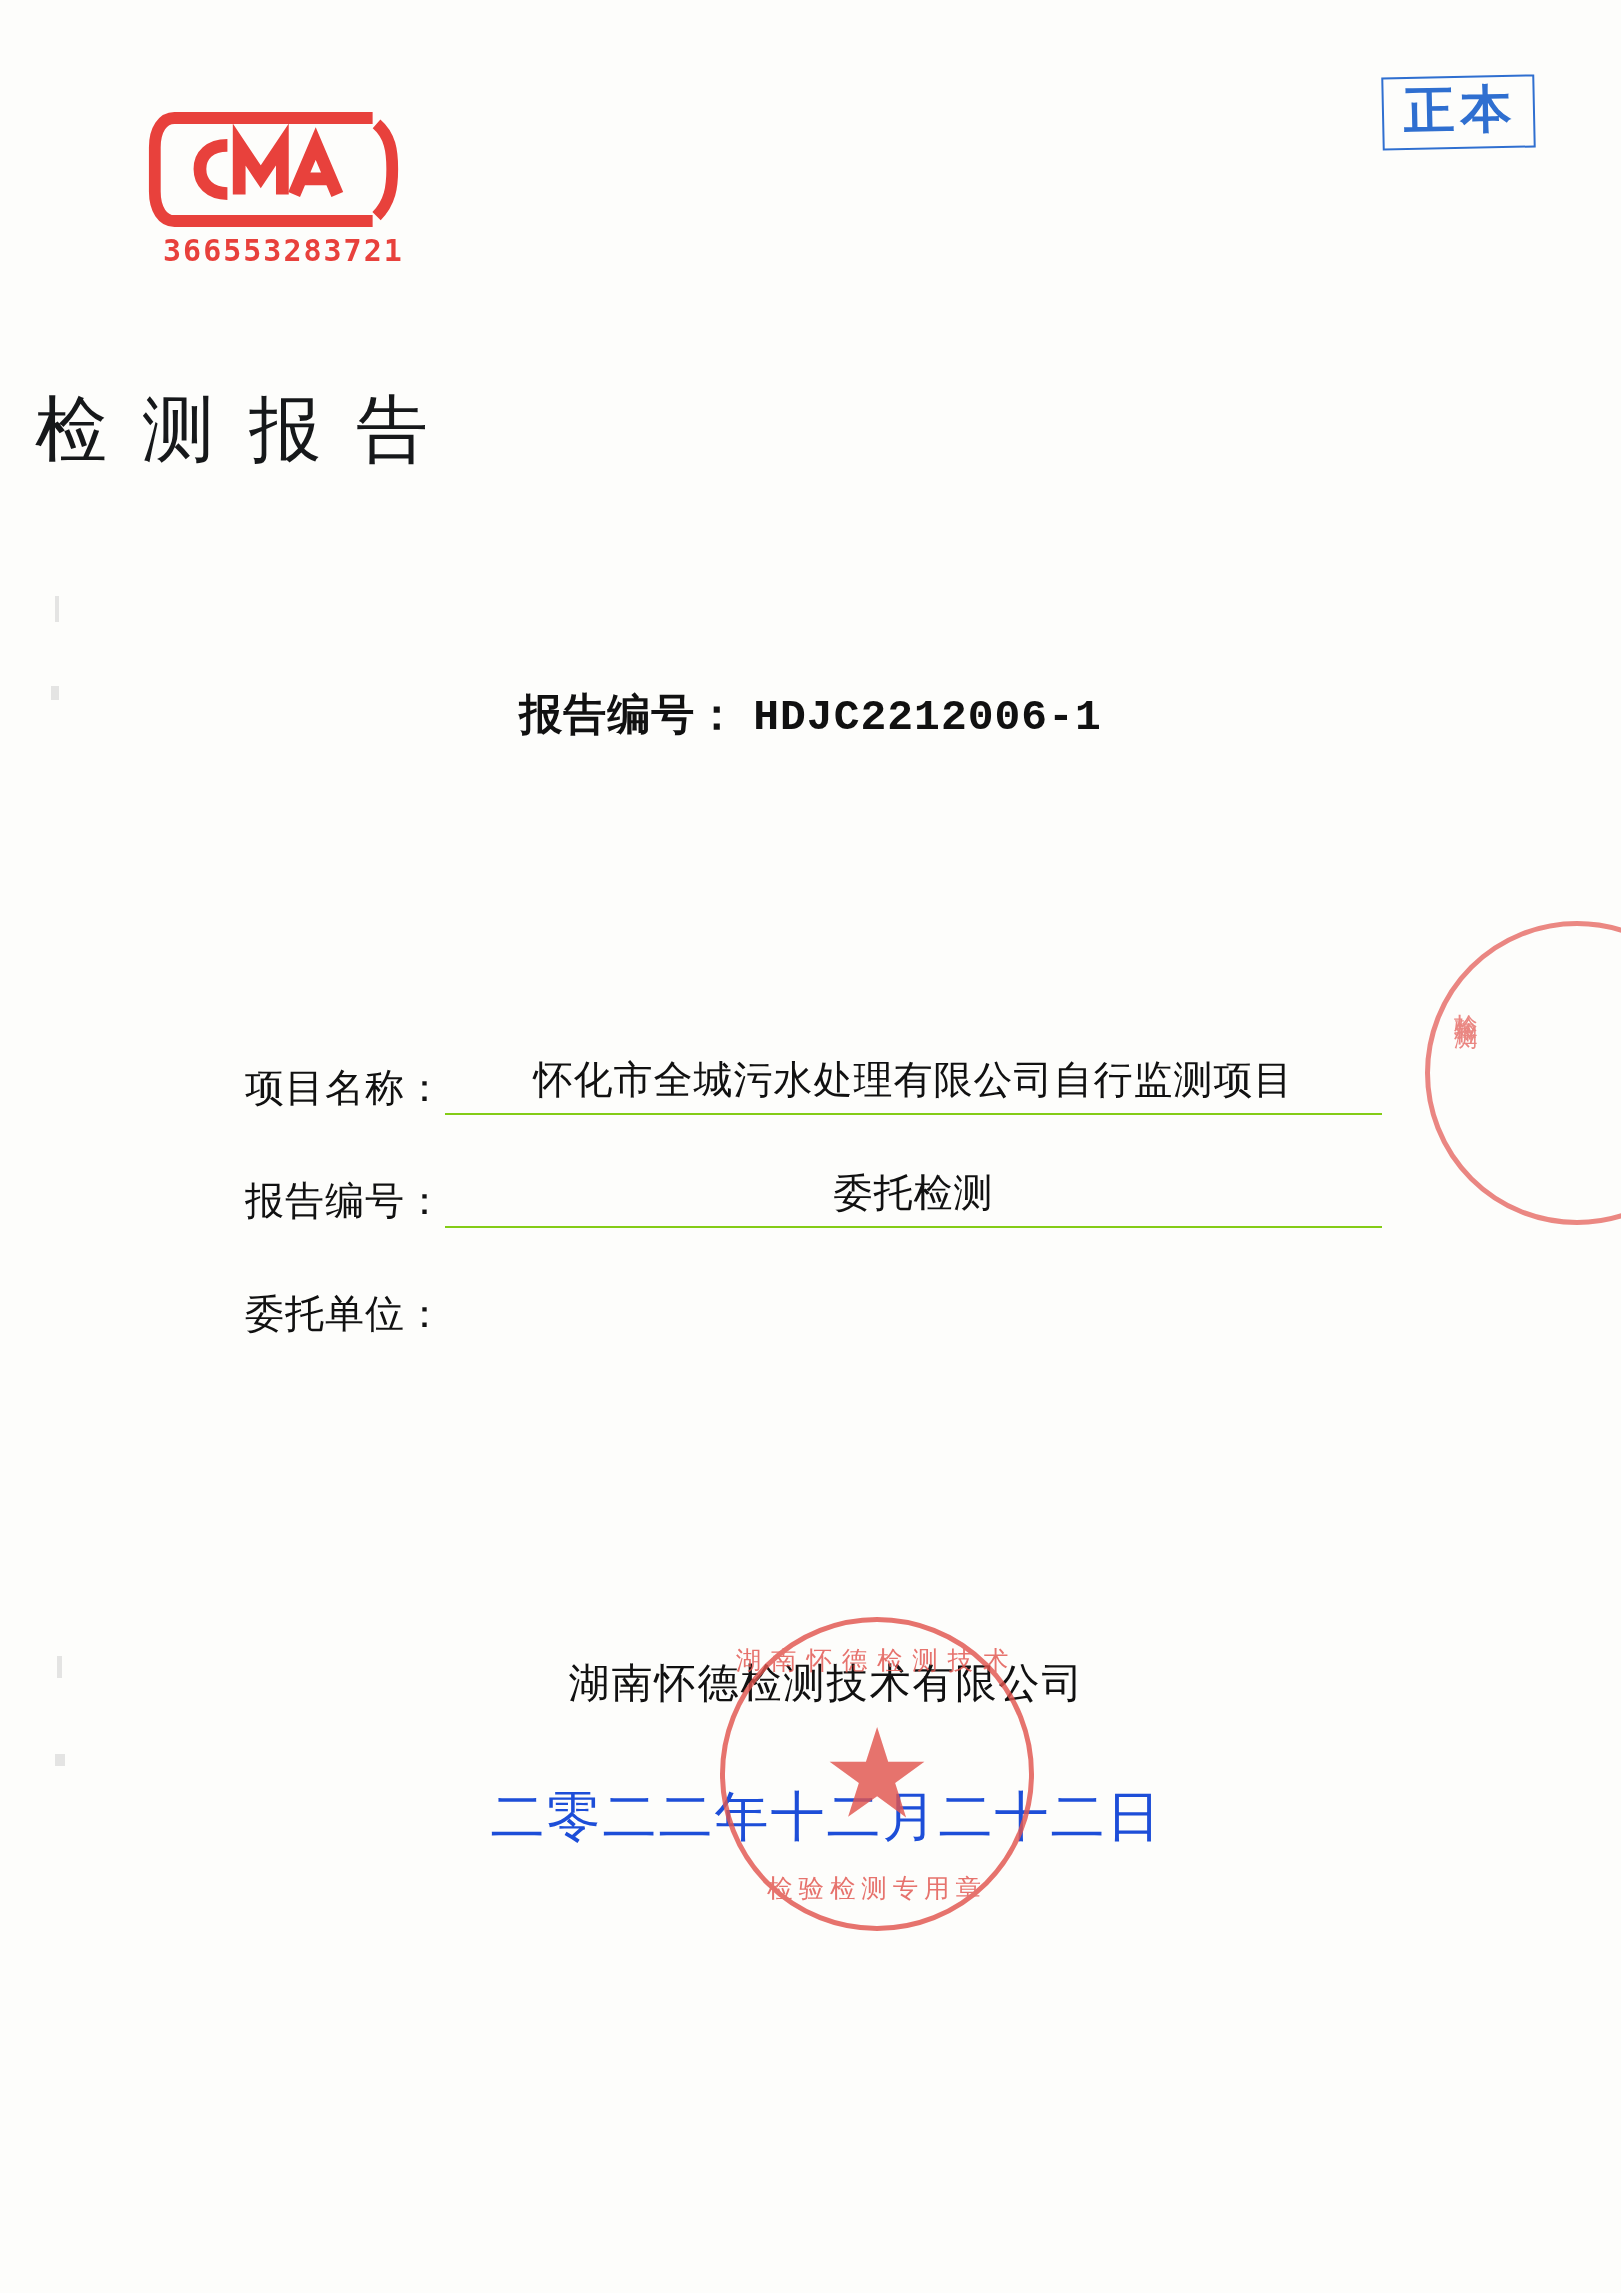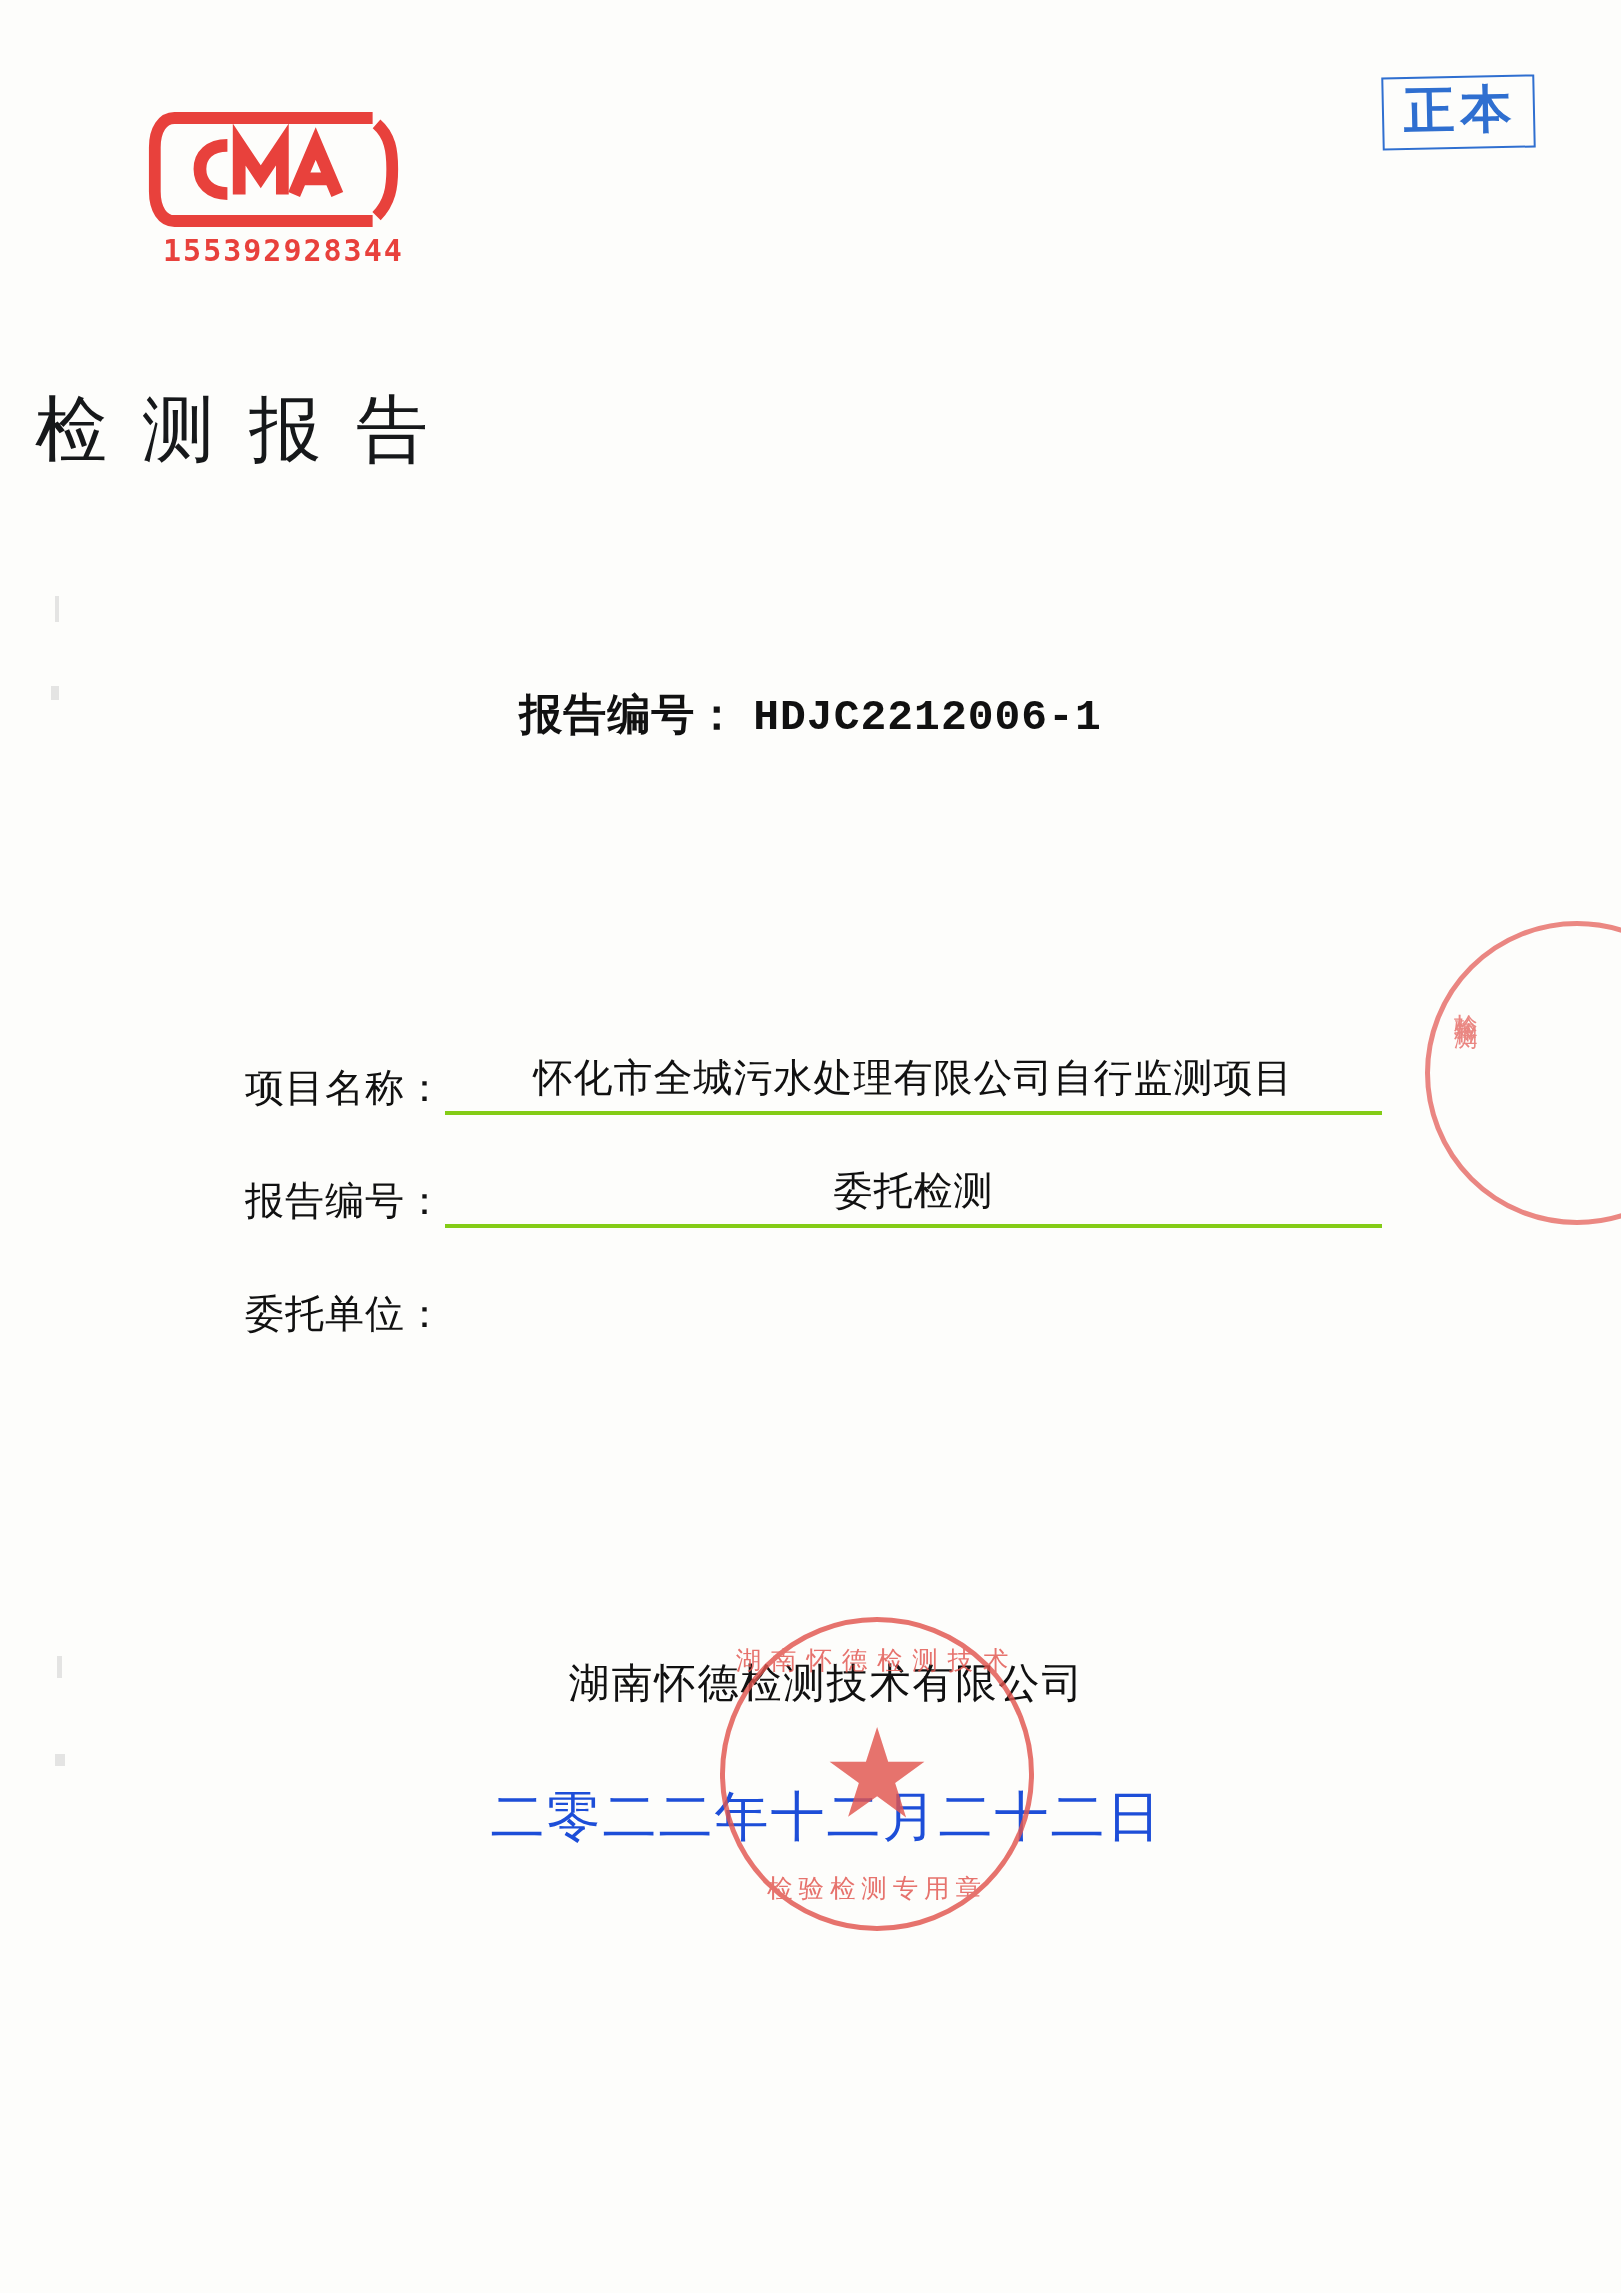--- a/index.html
+++ b/index.html
@@ -106,21 +106,21 @@
   }
   .field-label {
     font-size: 39px;
     color: #111;
     white-space: nowrap;
     letter-spacing: 1px;
     font-family: "Liberation Serif", "DejaVu Serif", serif;
   }
   .field-value {
     flex: 1;
-    border-bottom: 4px solid #84cc16;
+    border-bottom: 2px solid #84cc16;
     text-align: center;
     font-size: 39px;
     color: #111;
     padding-bottom: 5.9px;
     letter-spacing: 1px;
     font-family: "Liberation Serif", "DejaVu Serif", serif;
   }
   .field-value.tight { padding-left: 3.9px; padding-right: 3.9px; }
 
   
@@ -234,21 +234,21 @@
           <path d="M84 38 C66 38 56 48 56 62 C56 76 66 87 84 87" stroke-width="13"></path>
         </g>
 
         <path d="M96 88 V37 L118 70 L140 37 V88" fill="none" stroke="#e8413c" stroke-width="13" stroke-linejoin="miter"></path>
 
         <path d="M152 88 L174 36 L196 88 M160 72 H188" fill="none" stroke="#e8413c" stroke-width="13"></path>
 
         <path d="M236 16 C250 28 252 44 252 62 C252 80 250 96 236 110" fill="none" stroke="#e8413c" stroke-width="12"></path>
       </svg>
     </div>
-    <div class="cma-number">155392928344</div>
+    <div class="cma-number">366553283721</div>
   </div>
 
   <div class="zhengben">正本</div>
 
   <div class="main-title">检测报告</div>
 
   <div class="report-no">
     <span class="label">报告编号：</span><span class="value">HDJC2212006-1</span>
   </div>
 

